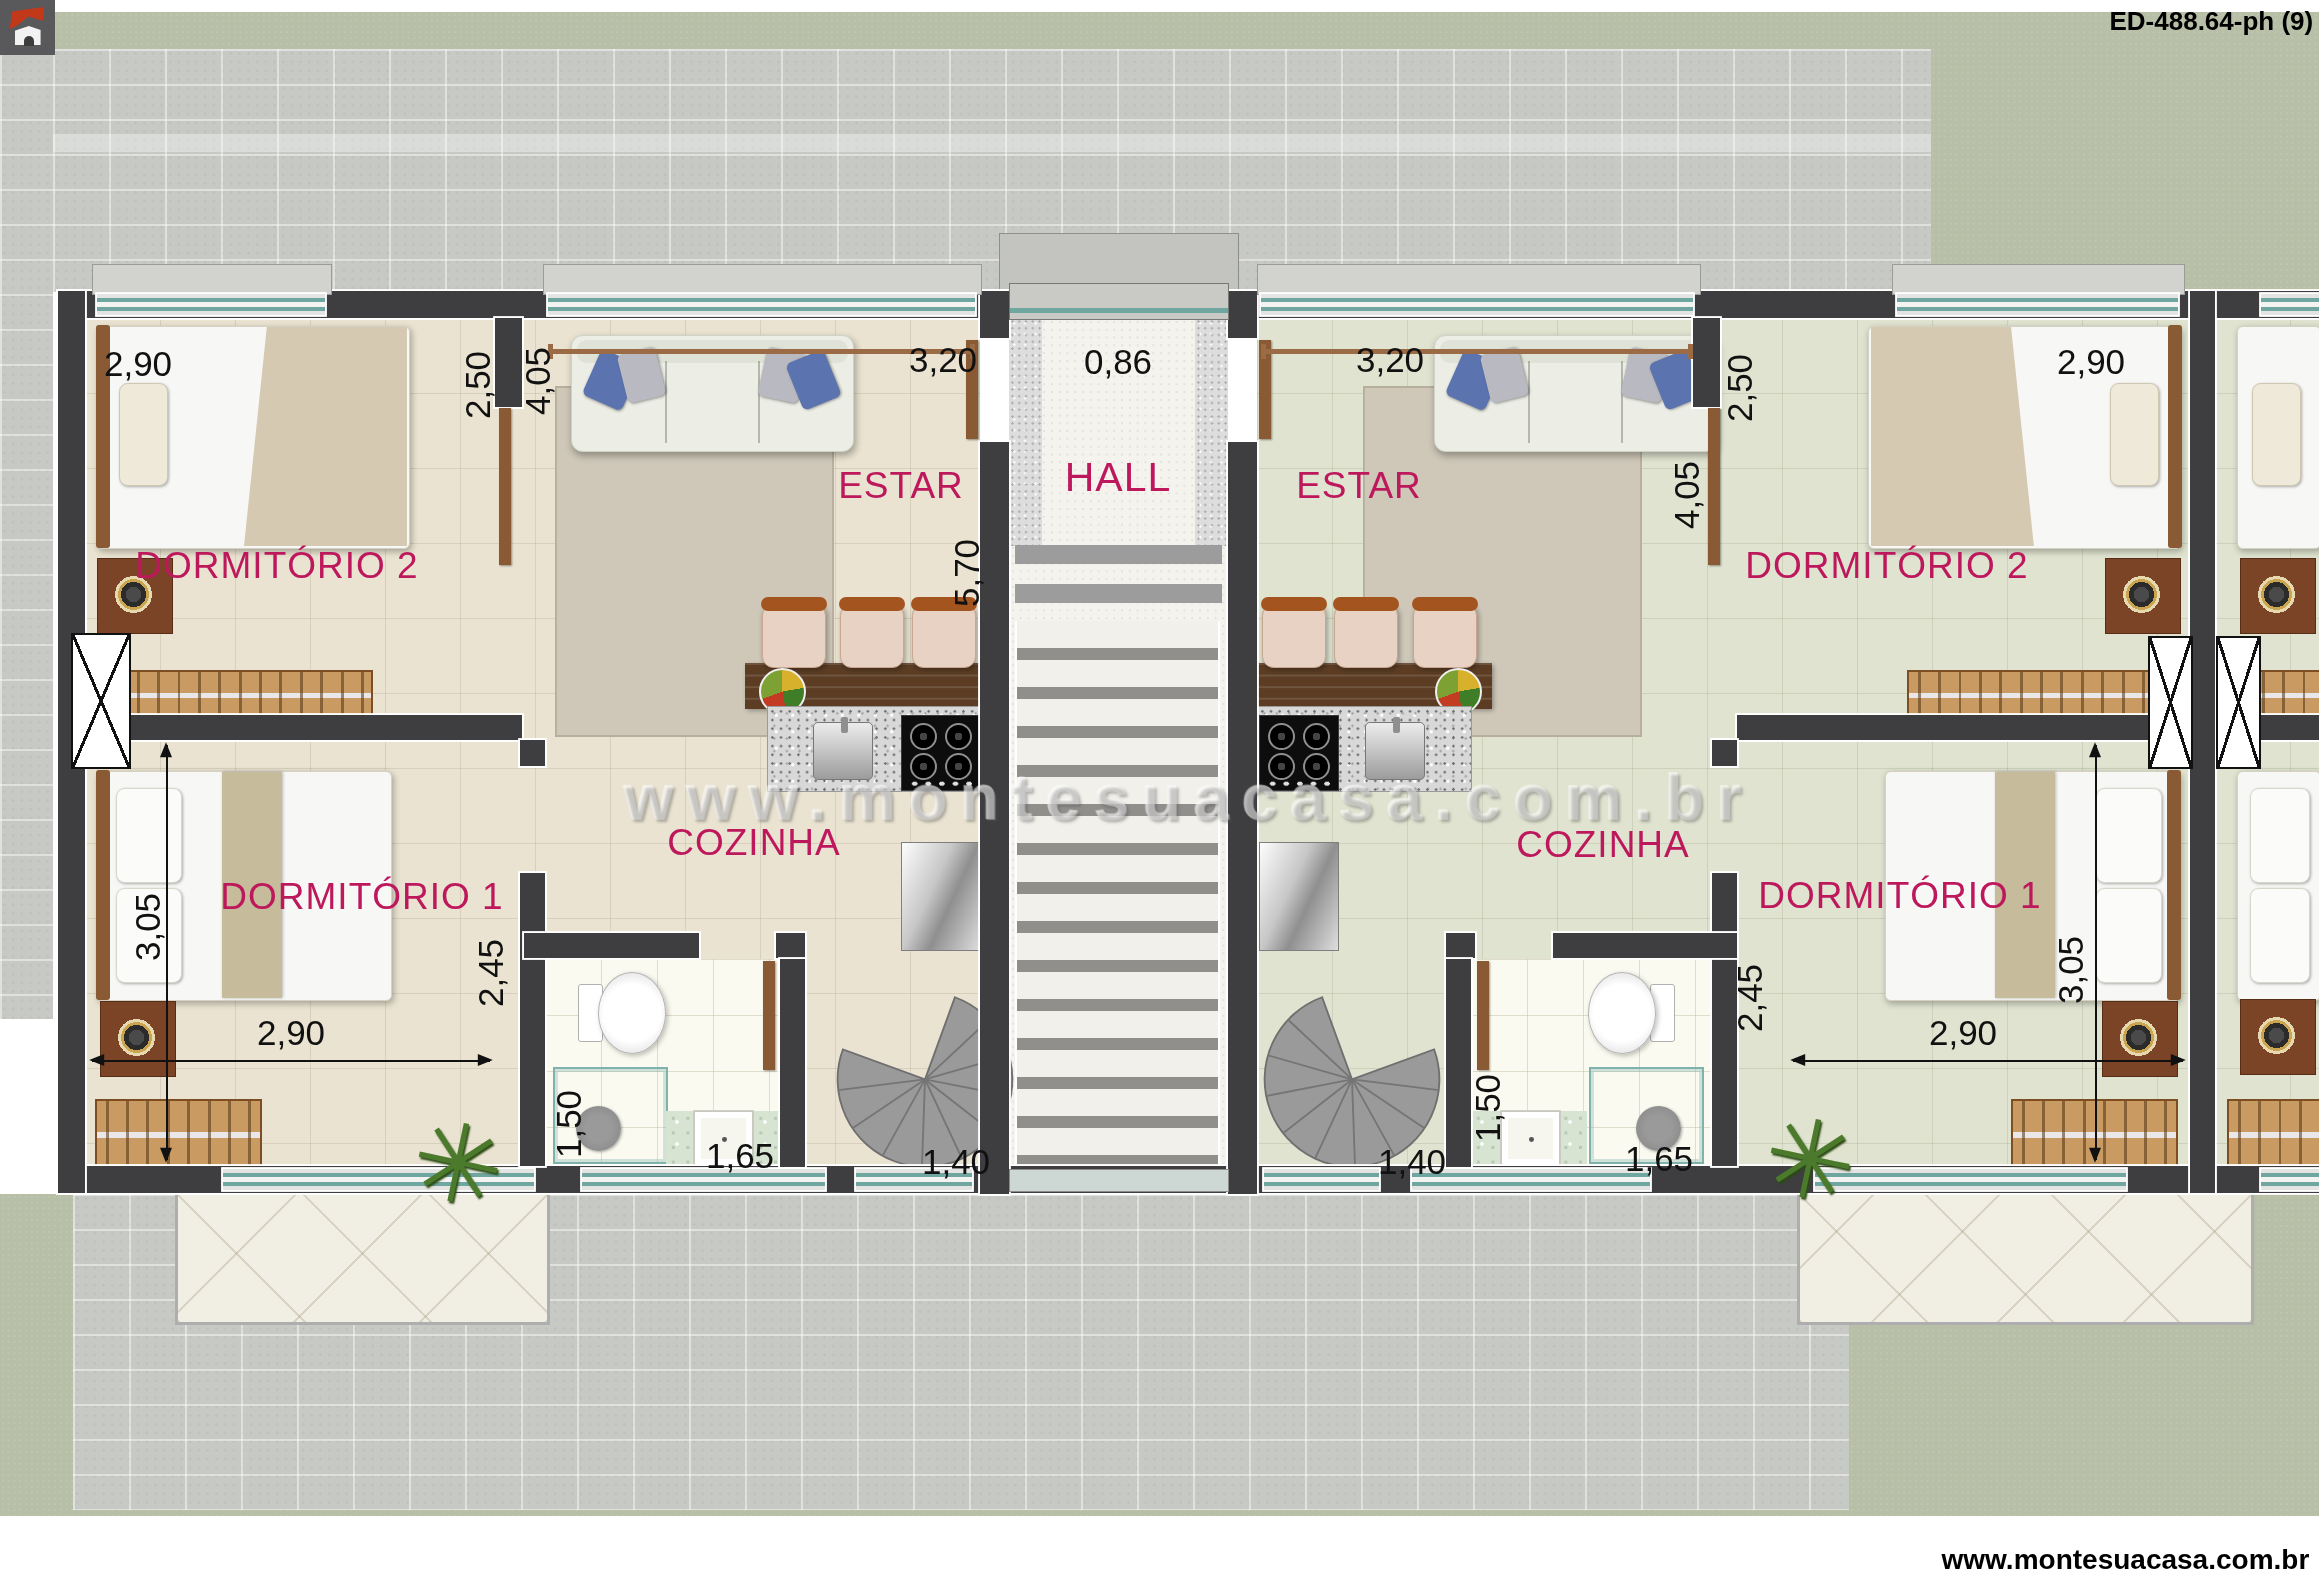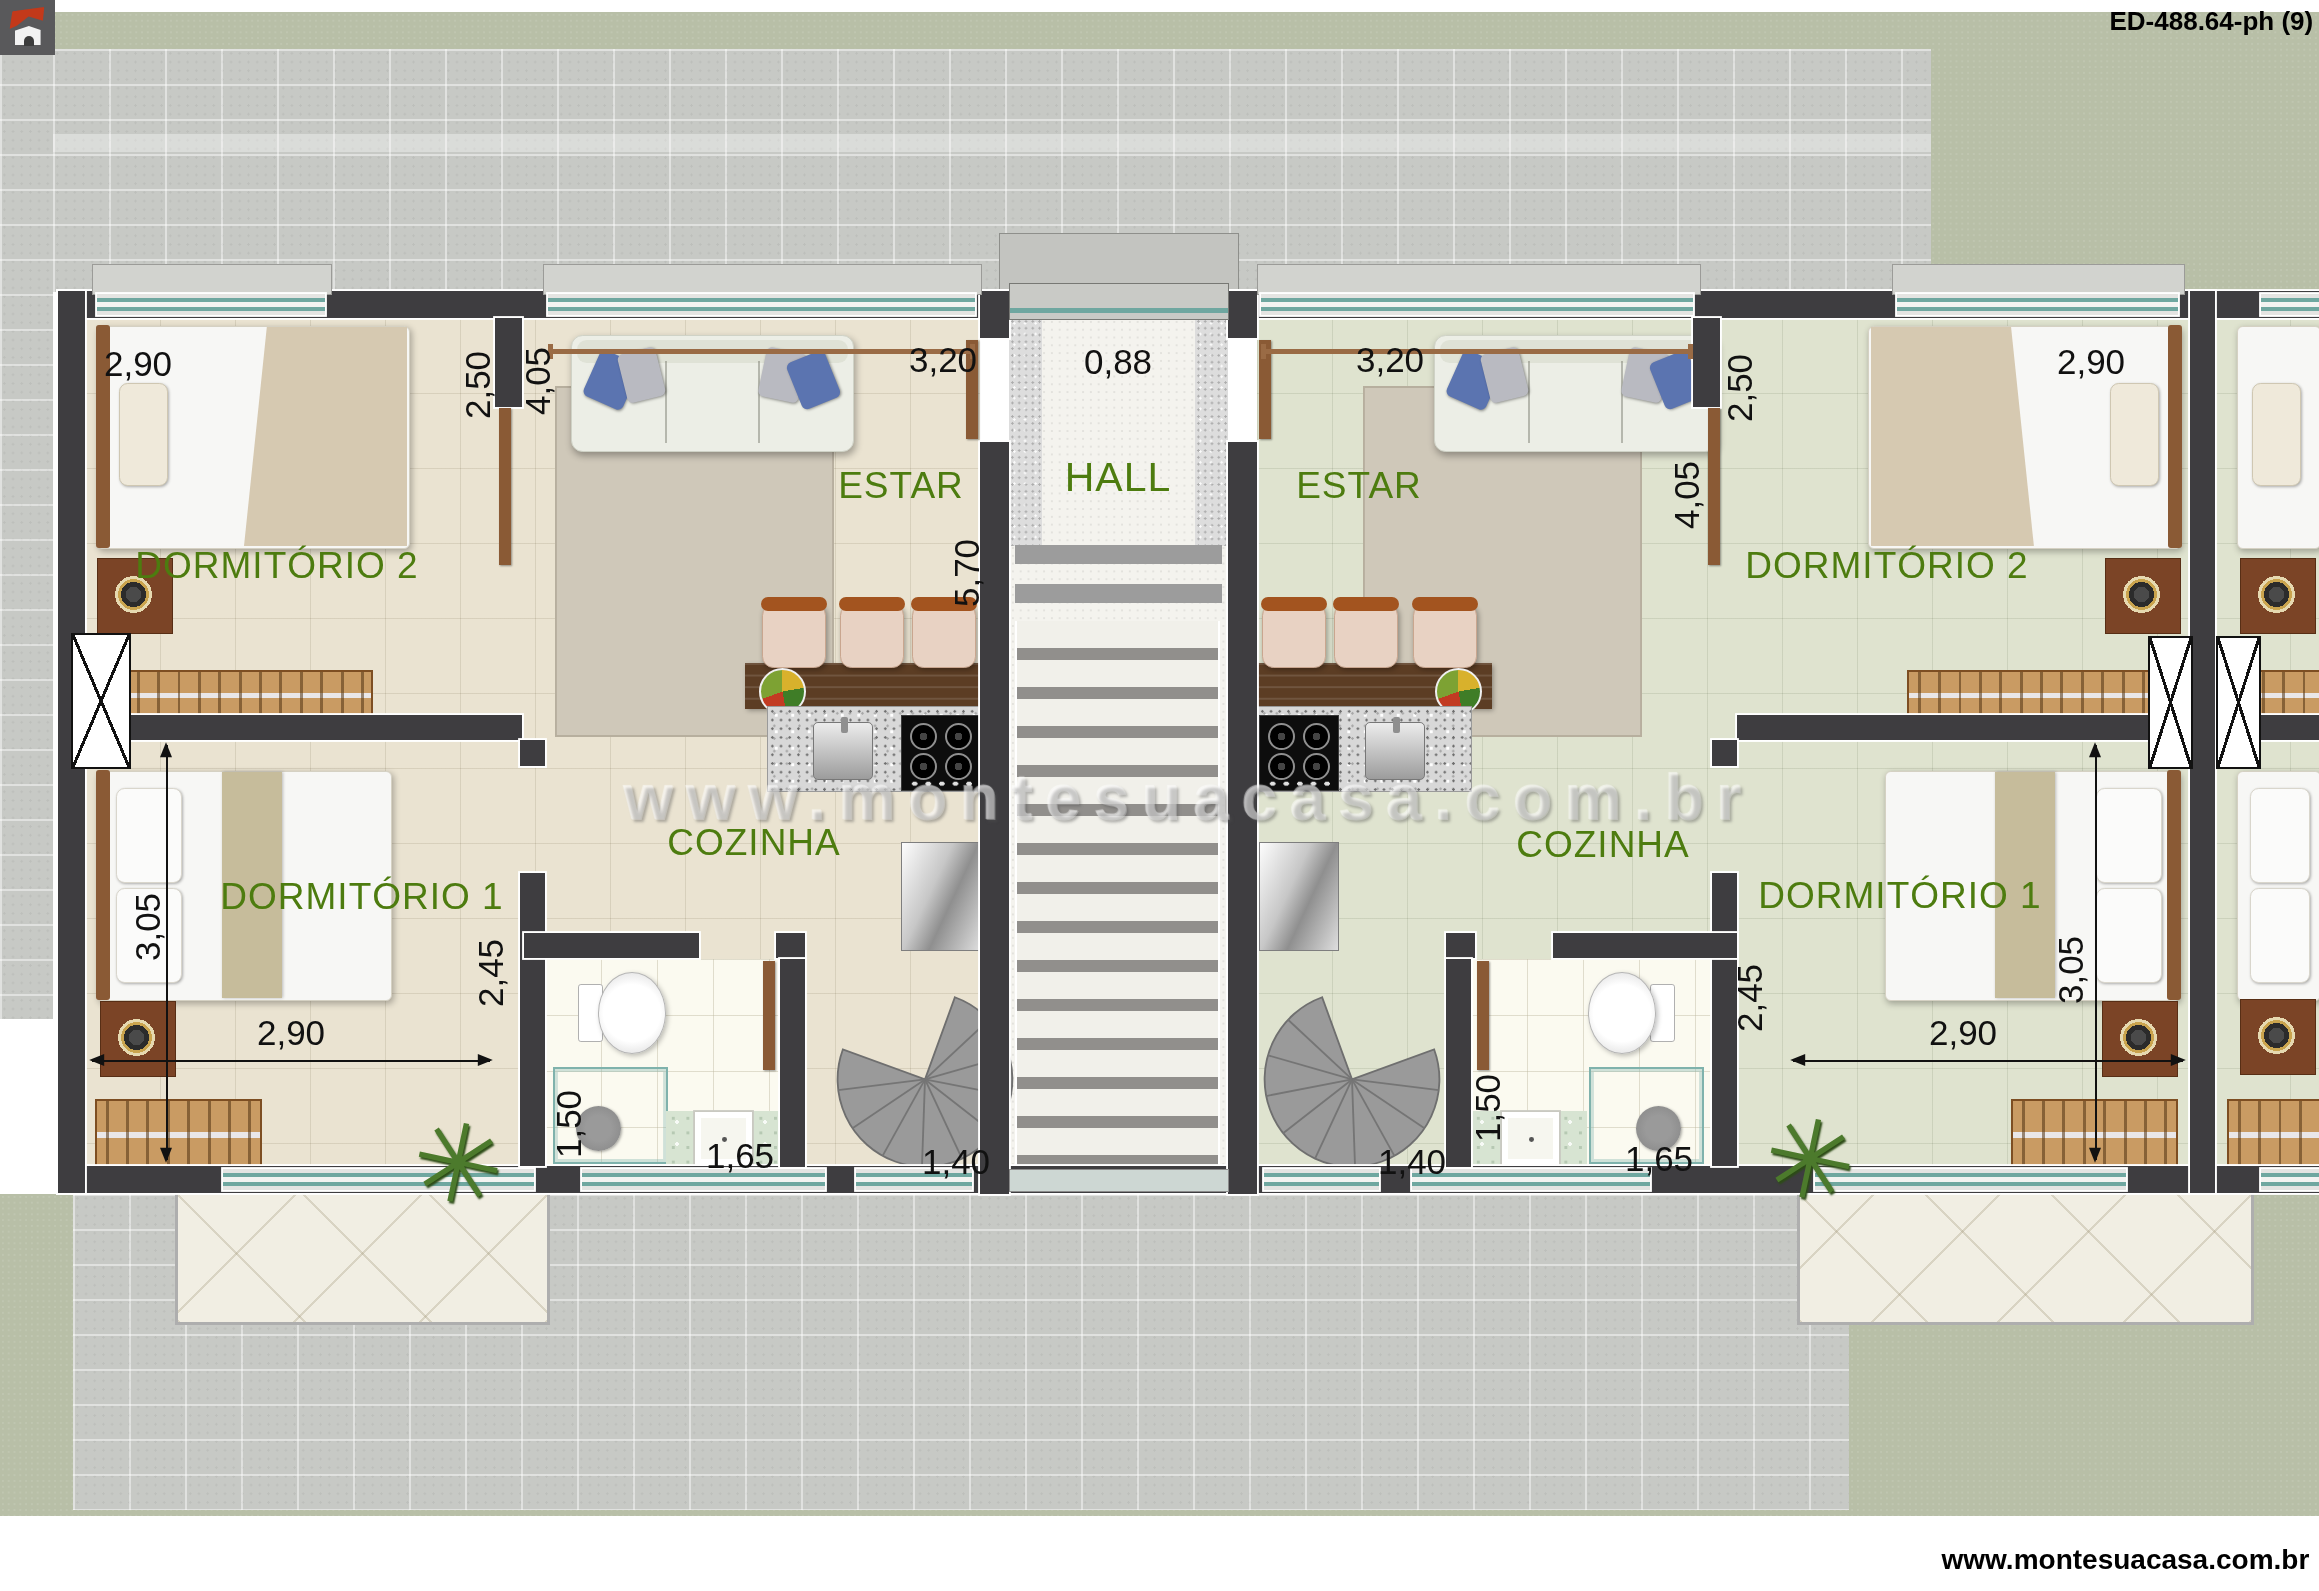--- a/index.html
+++ b/index.html
@@ -104,21 +104,21 @@
   .drain{position:absolute;border-radius:50%;background:radial-gradient(circle,#9a9a9a 0 40%,#848484 100%);
        box-shadow:1px 1px 2.9px rgba(0,0,0,.35);}
   .marble{position:absolute;background:#d7e4d2;
        background-image:radial-gradient(rgba(255,255,255,.8) 1.9px,transparent 2.1px),
                         radial-gradient(rgba(120,150,120,.35) 1.4px,transparent 1.6px);
        background-size:22px 22px,14.6px 14.6px;}
   .sq-sink{position:absolute;background:#f6f6ef;border:6.8px solid #fff;box-shadow:0 0 0 1.9px #c9c9c1;}
   .sq-sink i{position:absolute;left:50%;top:50%;width:4.9px;height:4.9px;margin:-1.9px;background:#555;border-radius:50%;}
   .plant{position:absolute;color:#4c7a2c;text-shadow:1.9px 1.9px 1.9px #2d4c17;transform:rotate(12deg);}
   
-  .lbl{position:absolute;font-size:37px;line-height:1;color:#4d7c0f;white-space:nowrap;
+  .lbl{position:absolute;font-size:37px;line-height:1;color:#be185d;white-space:nowrap;
        transform:translate(-50%,-50%);letter-spacing:1px;}
   .dim{position:absolute;font-size:35px;line-height:1;color:#111;white-space:nowrap;
        transform:translate(-50%,-50%);}
   .rot{transform:translate(-50%,-50%) rotate(-90deg);}
   .dimlineh{position:absolute;height:4.9px;background:#9a6b45;}
   .dimlineh::before,.dimlineh::after{content:"";position:absolute;top:-4.9px;width:4.9px;height:14.6px;background:#9a6b45;}
   .dimlineh::before{left:0;} .dimlineh::after{right:0;}
   .arrv{position:absolute;width:1.9px;background:#111;}
   .arrv::before{content:"";position:absolute;top:-1px;left:-5.8px;border:6.8px solid transparent;border-bottom:15.5px solid #111;transform:translateY(-7.8px);}
   .arrv::after{content:"";position:absolute;bottom:-1px;left:-5.8px;border:6.8px solid transparent;border-top:15.5px solid #111;transform:translateY(7.8px);}
@@ -412,21 +412,21 @@
   <div class="lbl" style="left:1118px;top:477px;font-size:41px;">HALL</div>
 
   <div class="dim" style="left:138px;top:363px;">2,90</div>
   <div class="dim" style="left:2091px;top:361px;">2,90</div>
   <div class="dim rot" style="left:477px;top:385px;">2,50</div>
   <div class="dim rot" style="left:1739px;top:388px;">2,50</div>
   <div class="dim rot" style="left:537px;top:381px;">4,05</div>
   <div class="dim rot" style="left:1686px;top:495px;">4,05</div>
   <div class="dim" style="left:943px;top:359px;">3,20</div>
   <div class="dim" style="left:1390px;top:359px;">3,20</div>
-  <div class="dim" style="left:1118px;top:361px;">0,88</div>
+  <div class="dim" style="left:1118px;top:361px;">0,86</div>
   <div class="dim rot" style="left:966px;top:573px;">5,70</div>
   <div class="dim rot" style="left:147px;top:927px;">3,05</div>
   <div class="dim rot" style="left:2070px;top:970px;">3,05</div>
   <div class="dim" style="left:291px;top:1032px;">2,90</div>
   <div class="dim" style="left:1963px;top:1032px;">2,90</div>
   <div class="dim rot" style="left:490px;top:973px;">2,45</div>
   <div class="dim rot" style="left:1749px;top:998px;">2,45</div>
   <div class="dim rot" style="left:568px;top:1124px;">1,50</div>
   <div class="dim rot" style="left:1487px;top:1108px;">1,50</div>
   <div class="dim" style="left:740px;top:1155px;">1,65</div>

